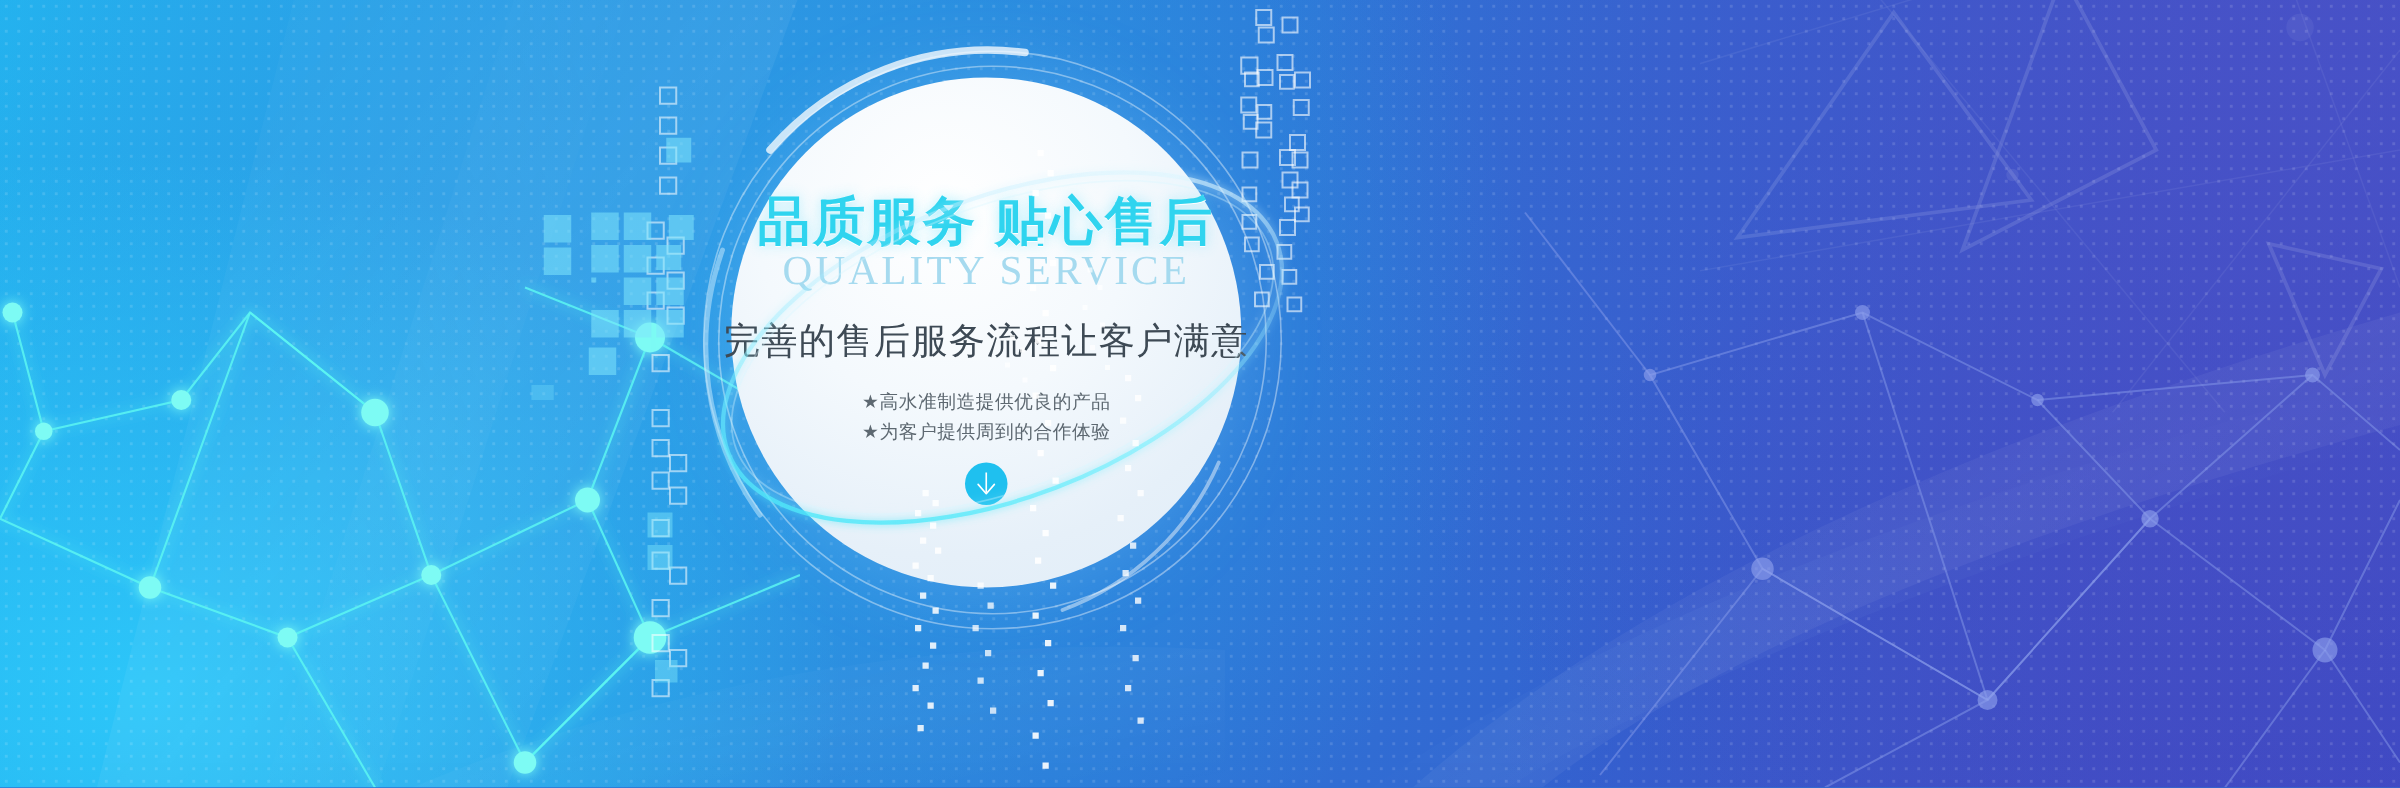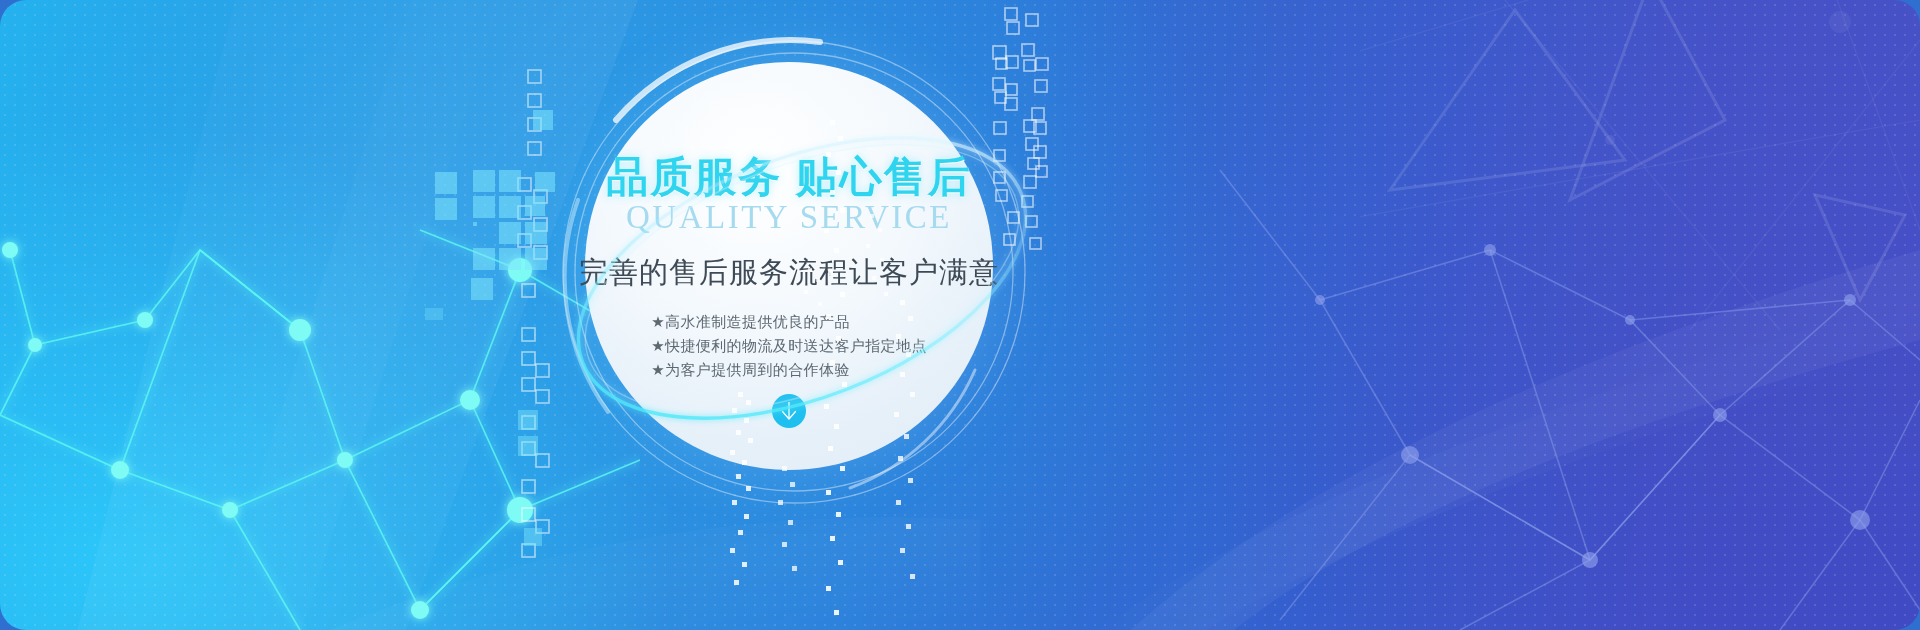--- a/index.html
+++ b/index.html
@@ -14,21 +14,20 @@
   #banner {
     position:relative;
     width:1920px; height:630px;
     overflow:hidden;
     background:
       radial-gradient(ellipse 900px 700px at 6% 88%,  rgba(44,200,250,0.95) 0%, rgba(44,200,250,0.0) 62%),
       radial-gradient(ellipse 1100px 900px at 26% 40%, rgba(45,160,232,0.85) 0%, rgba(45,160,232,0.0) 66%),
       radial-gradient(ellipse 1200px 1000px at 96% 10%, rgba(72,82,200,0.80) 0%, rgba(72,82,200,0.0) 70%),
       radial-gradient(ellipse 1000px 900px at 100% 95%, rgba(60,72,195,0.85) 0%, rgba(60,72,195,0.0) 72%),
       linear-gradient(105deg, #22b6f0 0%, #2a92e0 26%, #2c7ad8 48%, #3461cf 70%, #4551c4 88%, #4a4cc0 100%);
-    border-radius: 26px;
   }
 
   
   .dots {
     position:absolute; inset:0;
     background-image:radial-gradient(rgba(255,255,255,0.13) 1.4px, transparent 1.5px);
     background-size:10px 10px;
     pointer-events:none;
   }
 
@@ -90,21 +89,21 @@
     margin-top:17px;
     white-space:nowrap;
     font-size:29px;
     color:#3e4a55;
     letter-spacing:1px;
     font-family:"Liberation Sans","DejaVu Sans",sans-serif;
   }
   #bullets {
     margin-top:17px;
     list-style:none;
-    text-align:left;
+    text-align:right;
   }
   #bullets li {
     font-size:15px;
     color:#5d6871;
     line-height:24px;
     white-space:nowrap;
     letter-spacing:.4px;
     font-family:"Liberation Sans","DejaVu Sans",sans-serif;
   }
 
@@ -456,21 +455,20 @@
   <div id="content">
 
     <div id="title-cn">品质服务 贴心售后</div>
 
     <div id="title-en">QUALITY SERVICE</div>
 
     <div id="subtitle">完善的售后服务流程让客户满意</div>
 
     <ul id="bullets">
       <li>★高水准制造提供优良的产品</li>
-      <li>★快捷便利的物流及时送达客户指定地点</li>
       <li>★为客户提供周到的合作体验</li>
     </ul>
 
     <div id="scroll-btn">
       <svg width="20" height="22" viewBox="0 0 20 22">
         <line x1="10" y1="2" x2="10" y2="18" stroke="#ffffff" stroke-width="1.3"></line>
         <polyline points="3.5,11.5 10,19 16.5,11.5" fill="none" stroke="#ffffff" stroke-width="1.3" stroke-linecap="round" stroke-linejoin="round"></polyline>
       </svg>
     </div>
 

